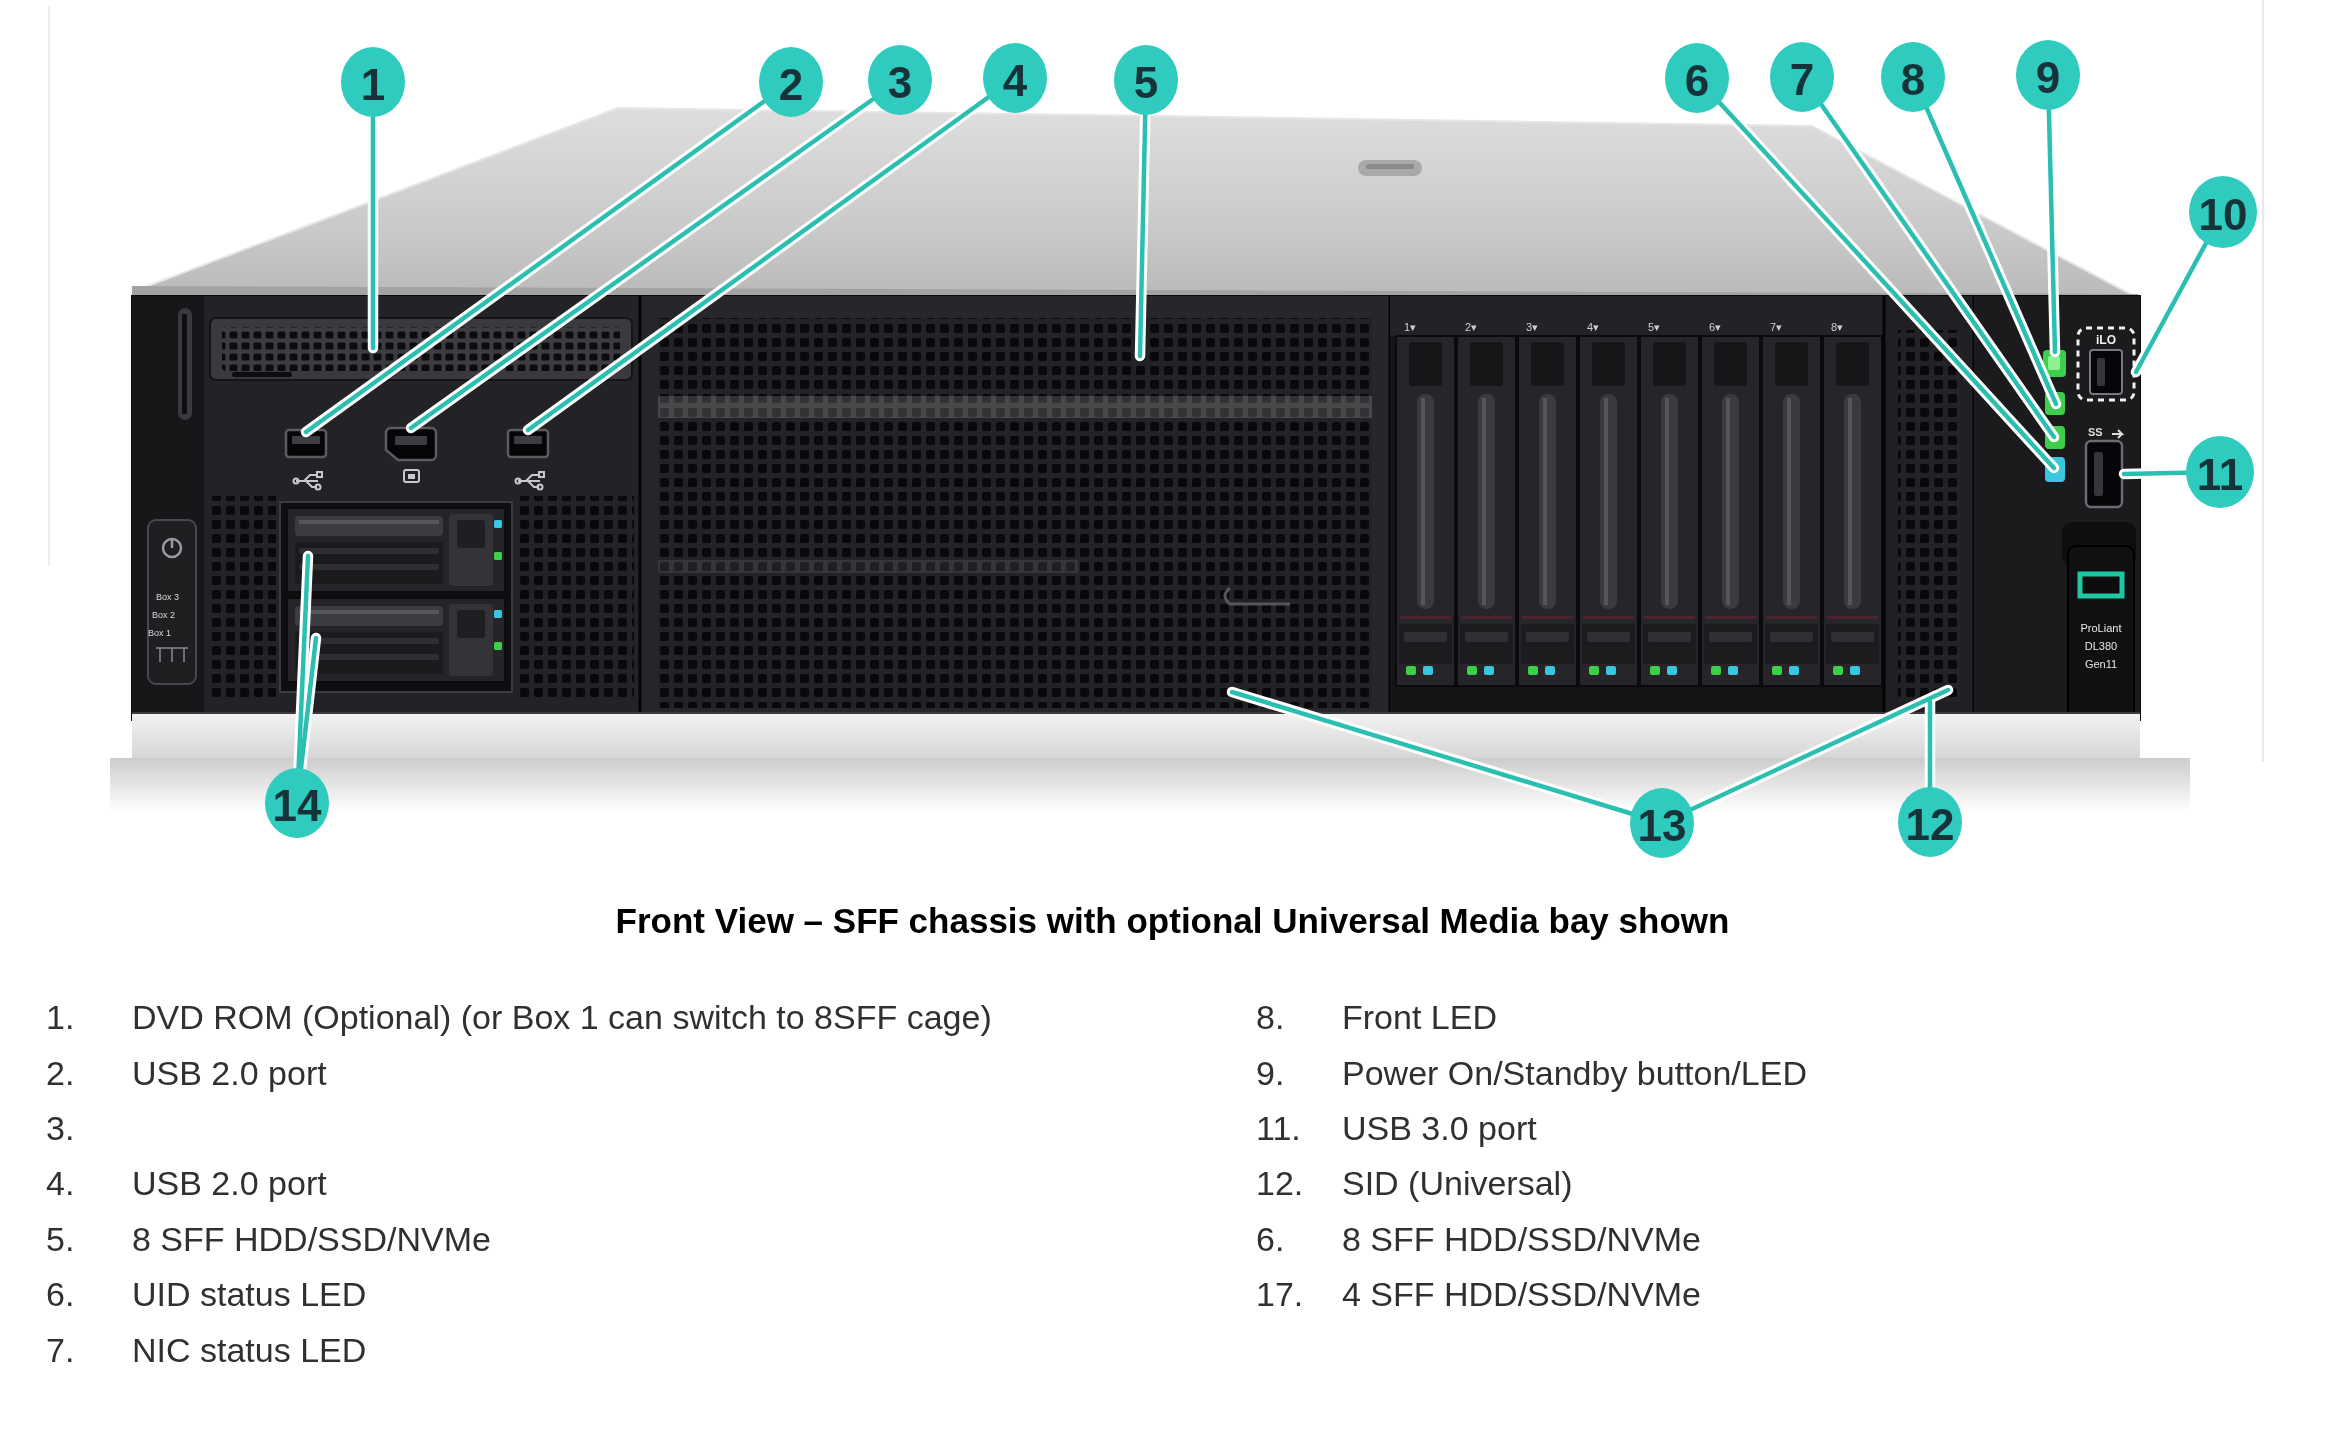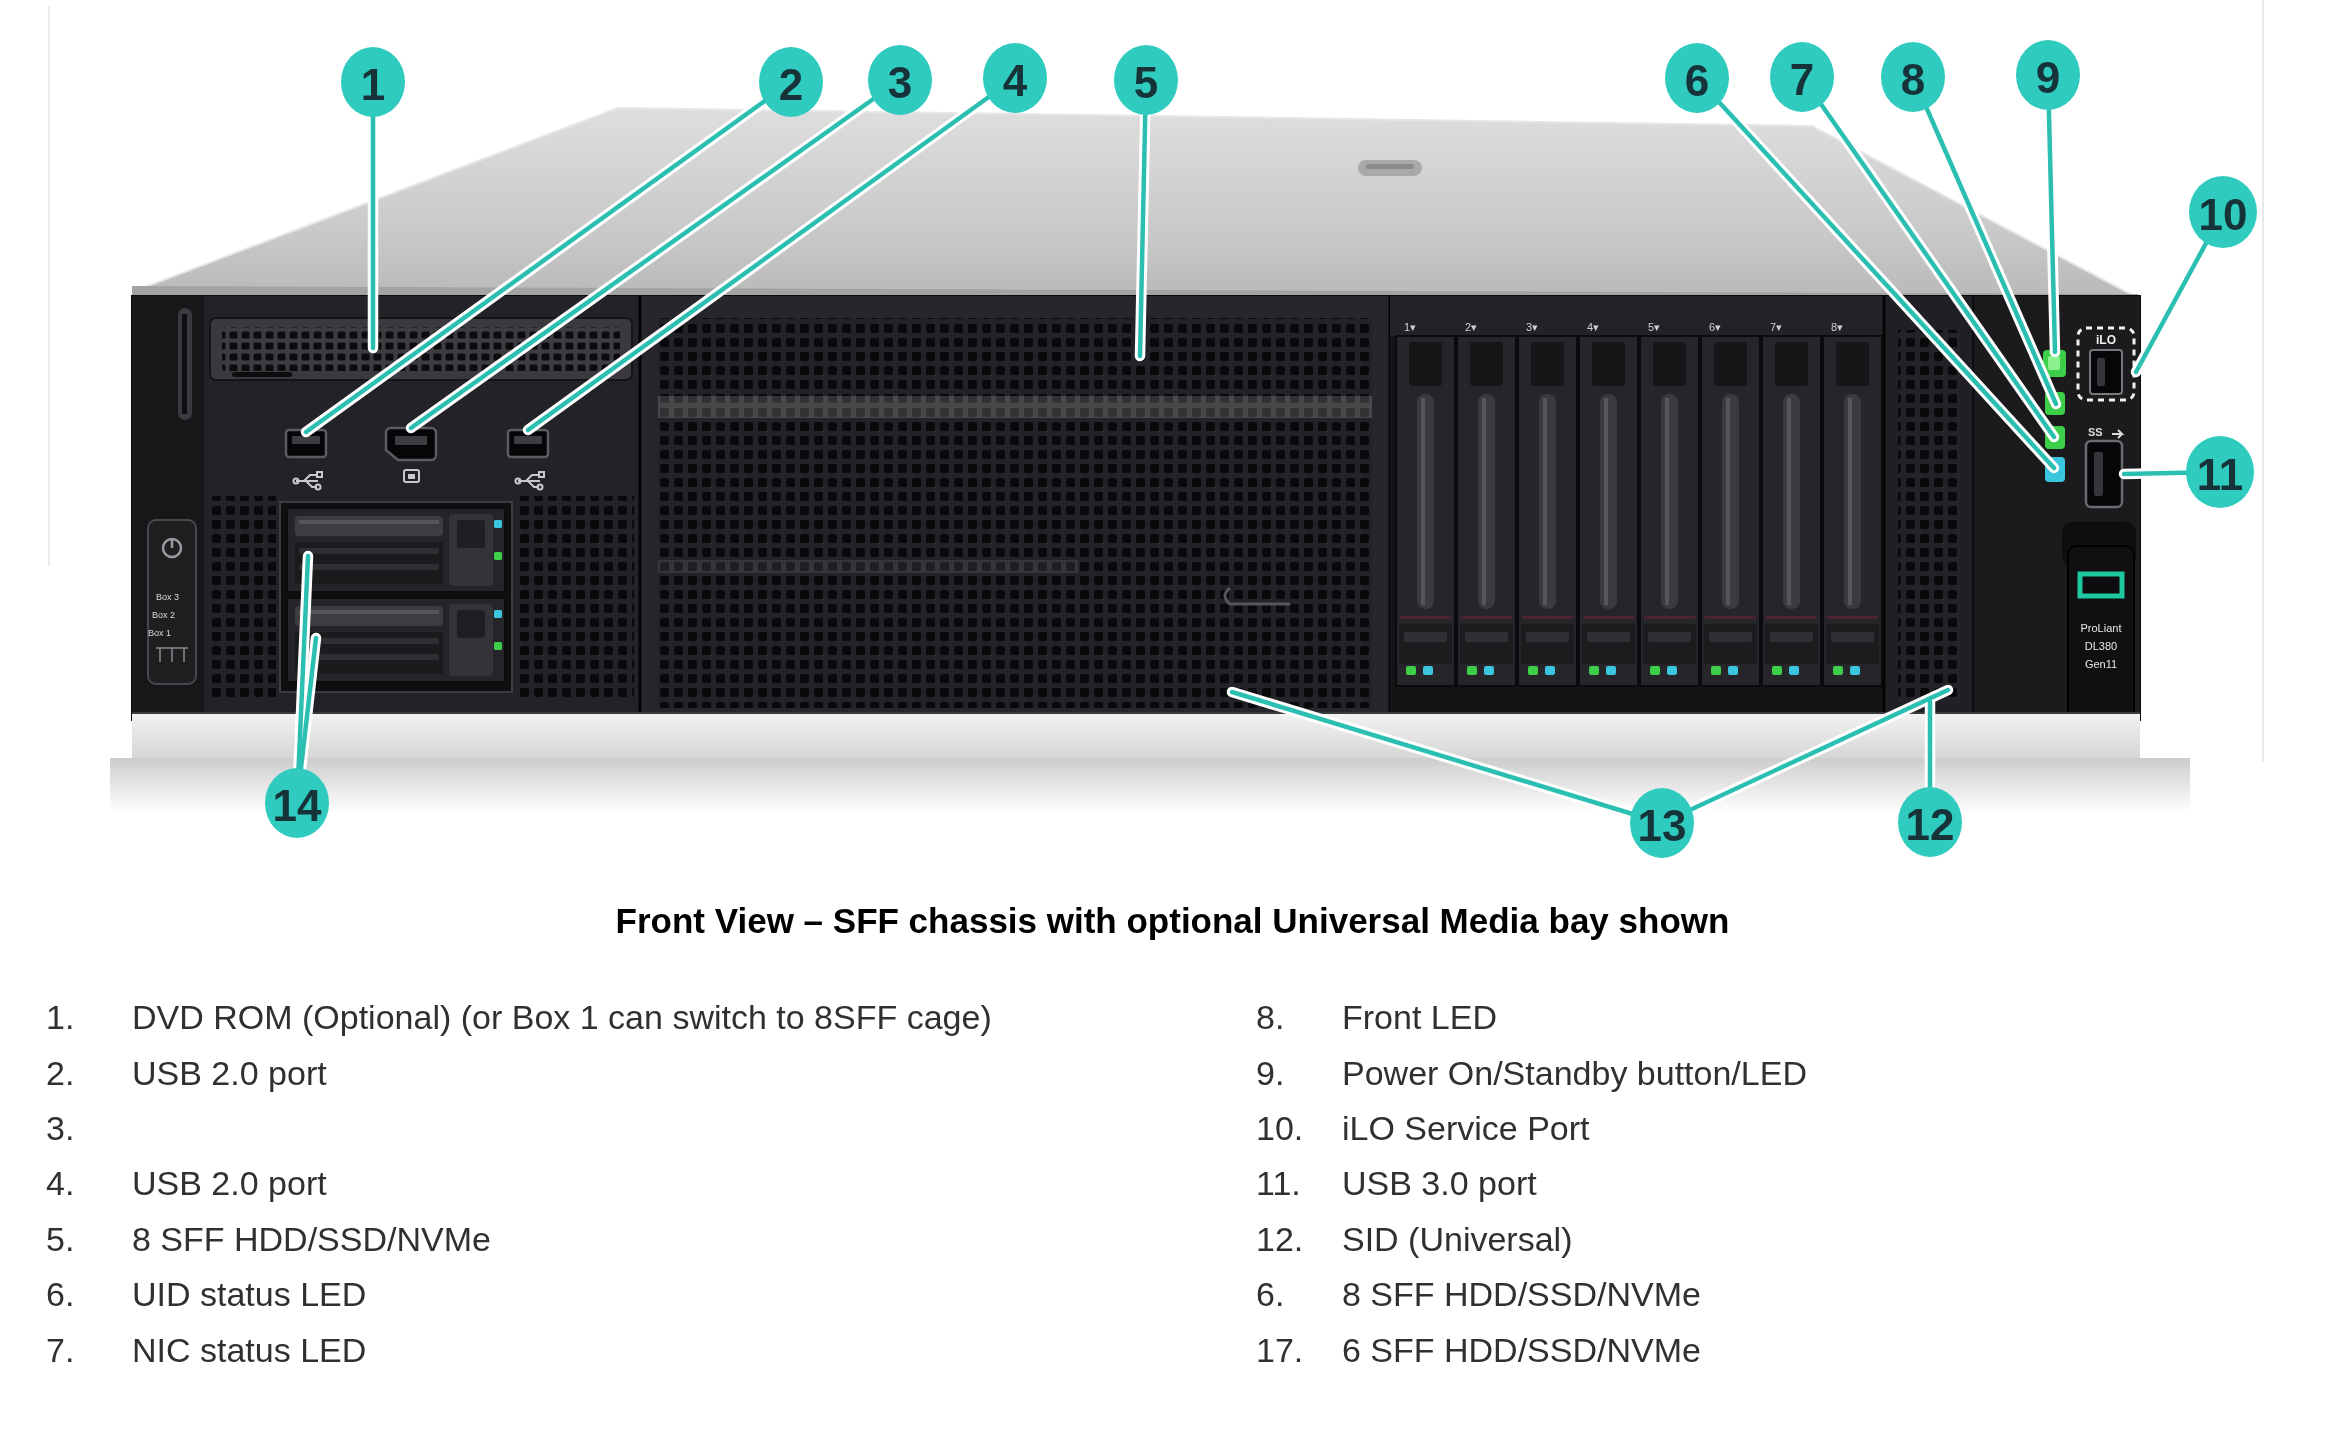--- a/index.html
+++ b/index.html
@@ -371,34 +371,30 @@
 <div class="legend-col right">
   <div class="legend-row">
         <span class="num">8.</span>
         <span class="txt">Front LED</span>
       </div>
   <div class="legend-row">
         <span class="num">9.</span>
         <span class="txt">Power On/Standby button/LED</span>
       </div>
   <div class="legend-row">
-        <span class="num">10.</span>
-        <span class="txt">iLO Service Port</span>
-      </div>
-  <div class="legend-row">
         <span class="num">11.</span>
         <span class="txt">USB 3.0 port</span>
       </div>
   <div class="legend-row">
         <span class="num">12.</span>
         <span class="txt">SID (Universal)</span>
       </div>
   <div class="legend-row">
         <span class="num">6.</span>
         <span class="txt">8 SFF HDD/SSD/NVMe</span>
       </div>
   <div class="legend-row">
         <span class="num">17.</span>
-        <span class="txt">6 SFF HDD/SSD/NVMe</span>
+        <span class="txt">4 SFF HDD/SSD/NVMe</span>
       </div>
 </div>
 
 </div>
 
 </body></html>

